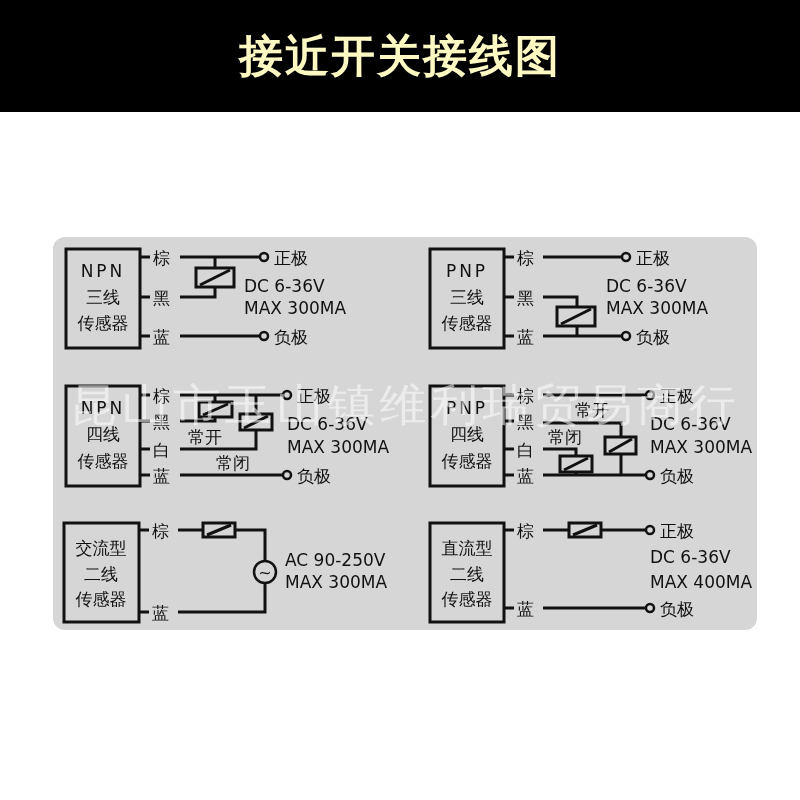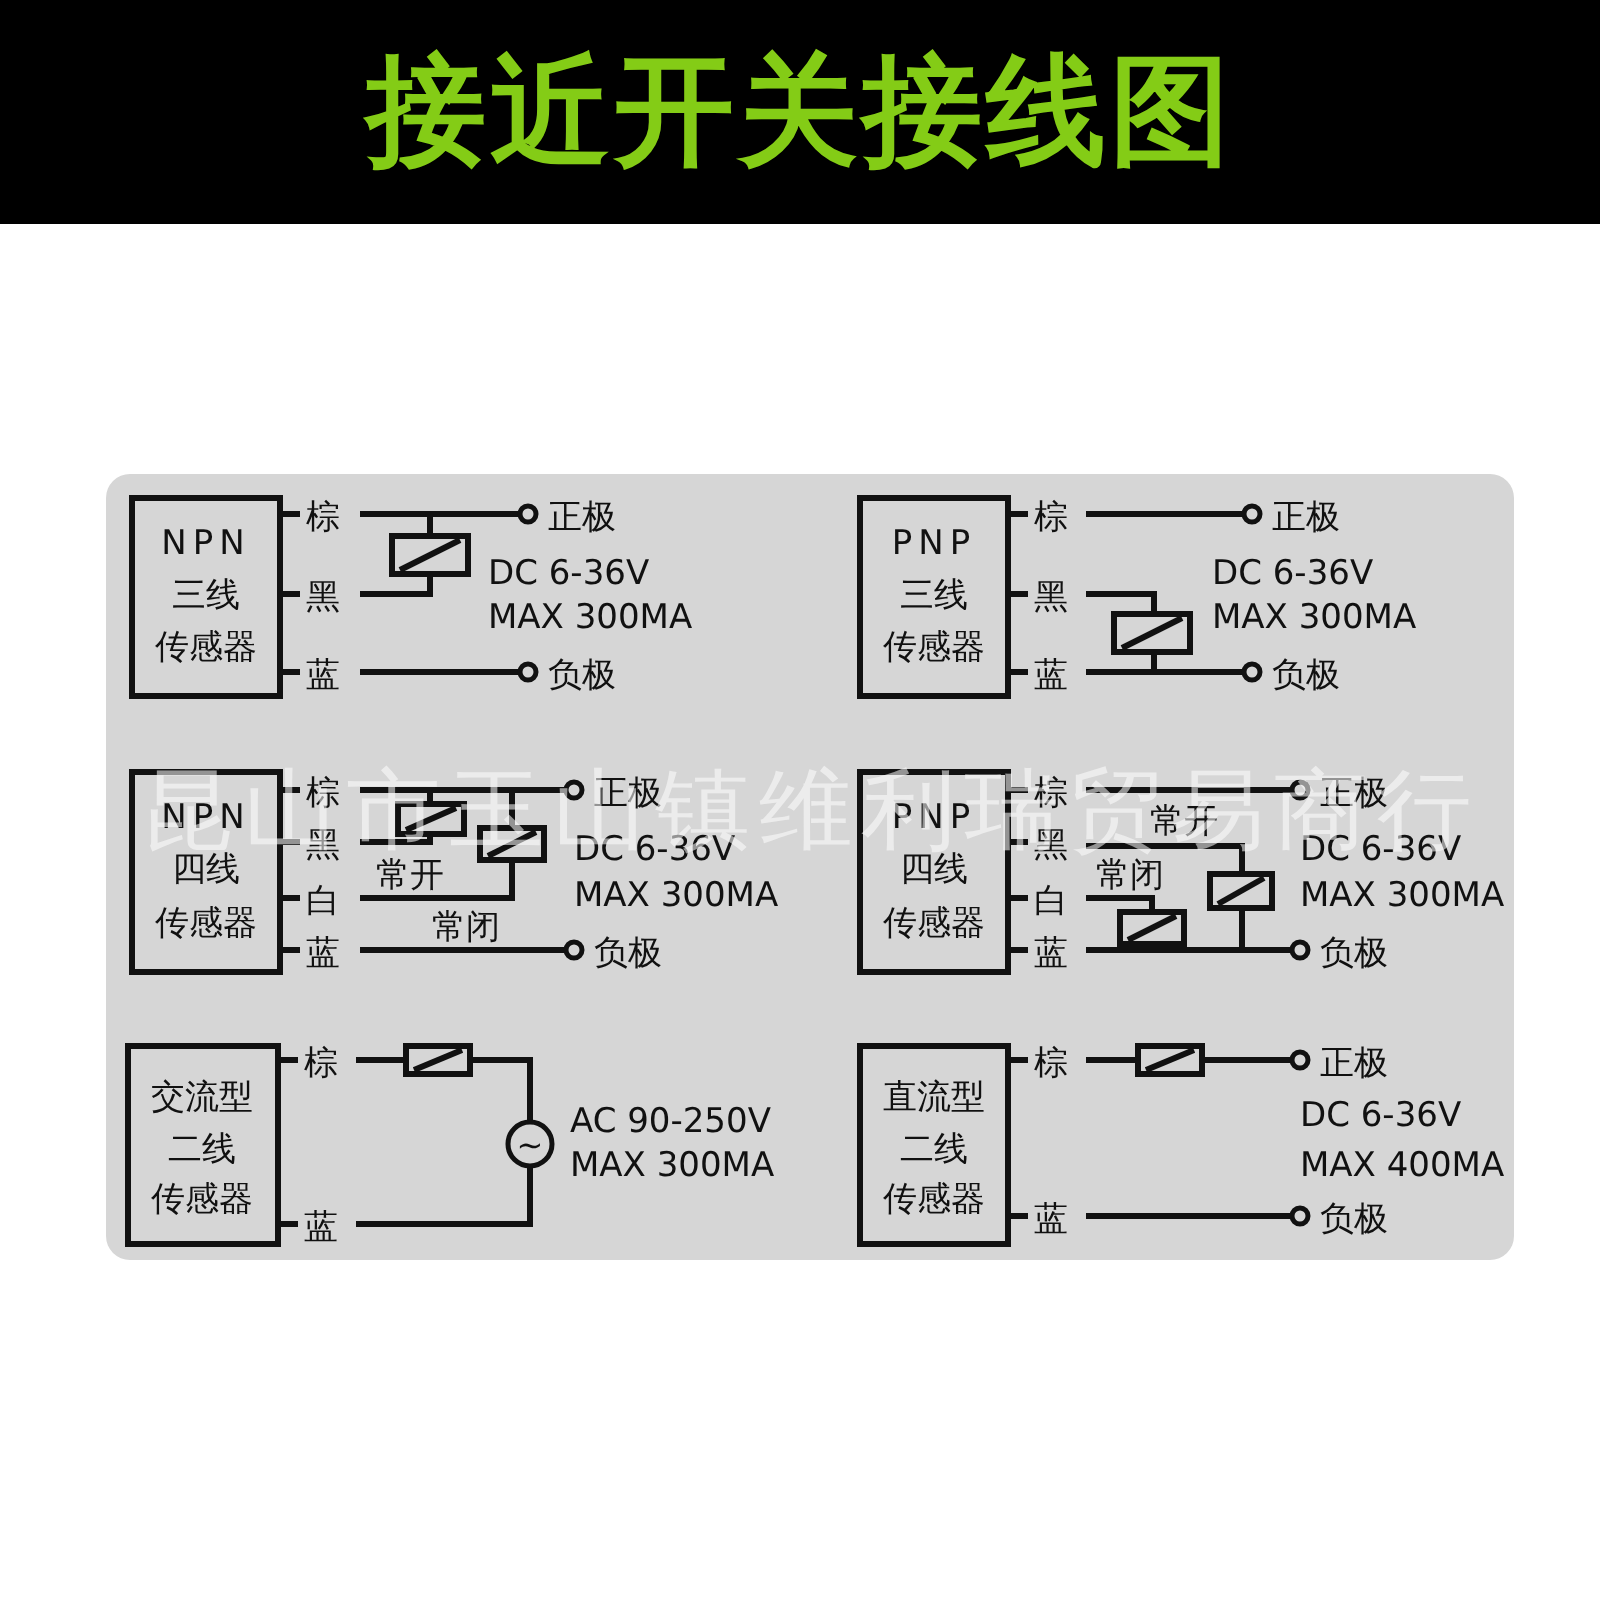--- a/index.html
+++ b/index.html
@@ -1,20 +1,20 @@
 <!DOCTYPE html>
 <html><head>
 <meta charset="utf-8">
 <style>
   html, body { margin:0; padding:0; }
   body { width:800px; height:800px; background:#ffffff; position:relative; overflow:hidden;
          font-family:"DejaVu Sans", sans-serif; }
   .header { position:absolute; left:0; top:0; width:800px; height:112px; background:#000000;
             display:flex; align-items:center; justify-content:center; }
-  .title { color:#84cc16; font-size:60px; font-weight:bold; letter-spacing:2px;
+  .title { color:#fef9c3; font-size:44px; font-weight:bold; letter-spacing:2px;
            font-family:"DejaVu Sans", sans-serif; }
   .panel { position:absolute; left:53px; top:237px; width:704px; height:393px;
            background:#d6d6d6; border-radius:12px; }
   svg.diagram { position:absolute; left:0; top:0; width:800px; height:800px; }
   svg text { font-family:"DejaVu Sans", sans-serif; fill:#111; }
   .box { fill:none; stroke:#111; stroke-width:3; }
   .wire { fill:none; stroke:#111; stroke-width:3; }
   .relay { fill:#d6d6d6; stroke:#111; stroke-width:3; }
   .term { fill:#d6d6d6; stroke:#111; stroke-width:2.5; }
   .lbl { font-size:17px; }

